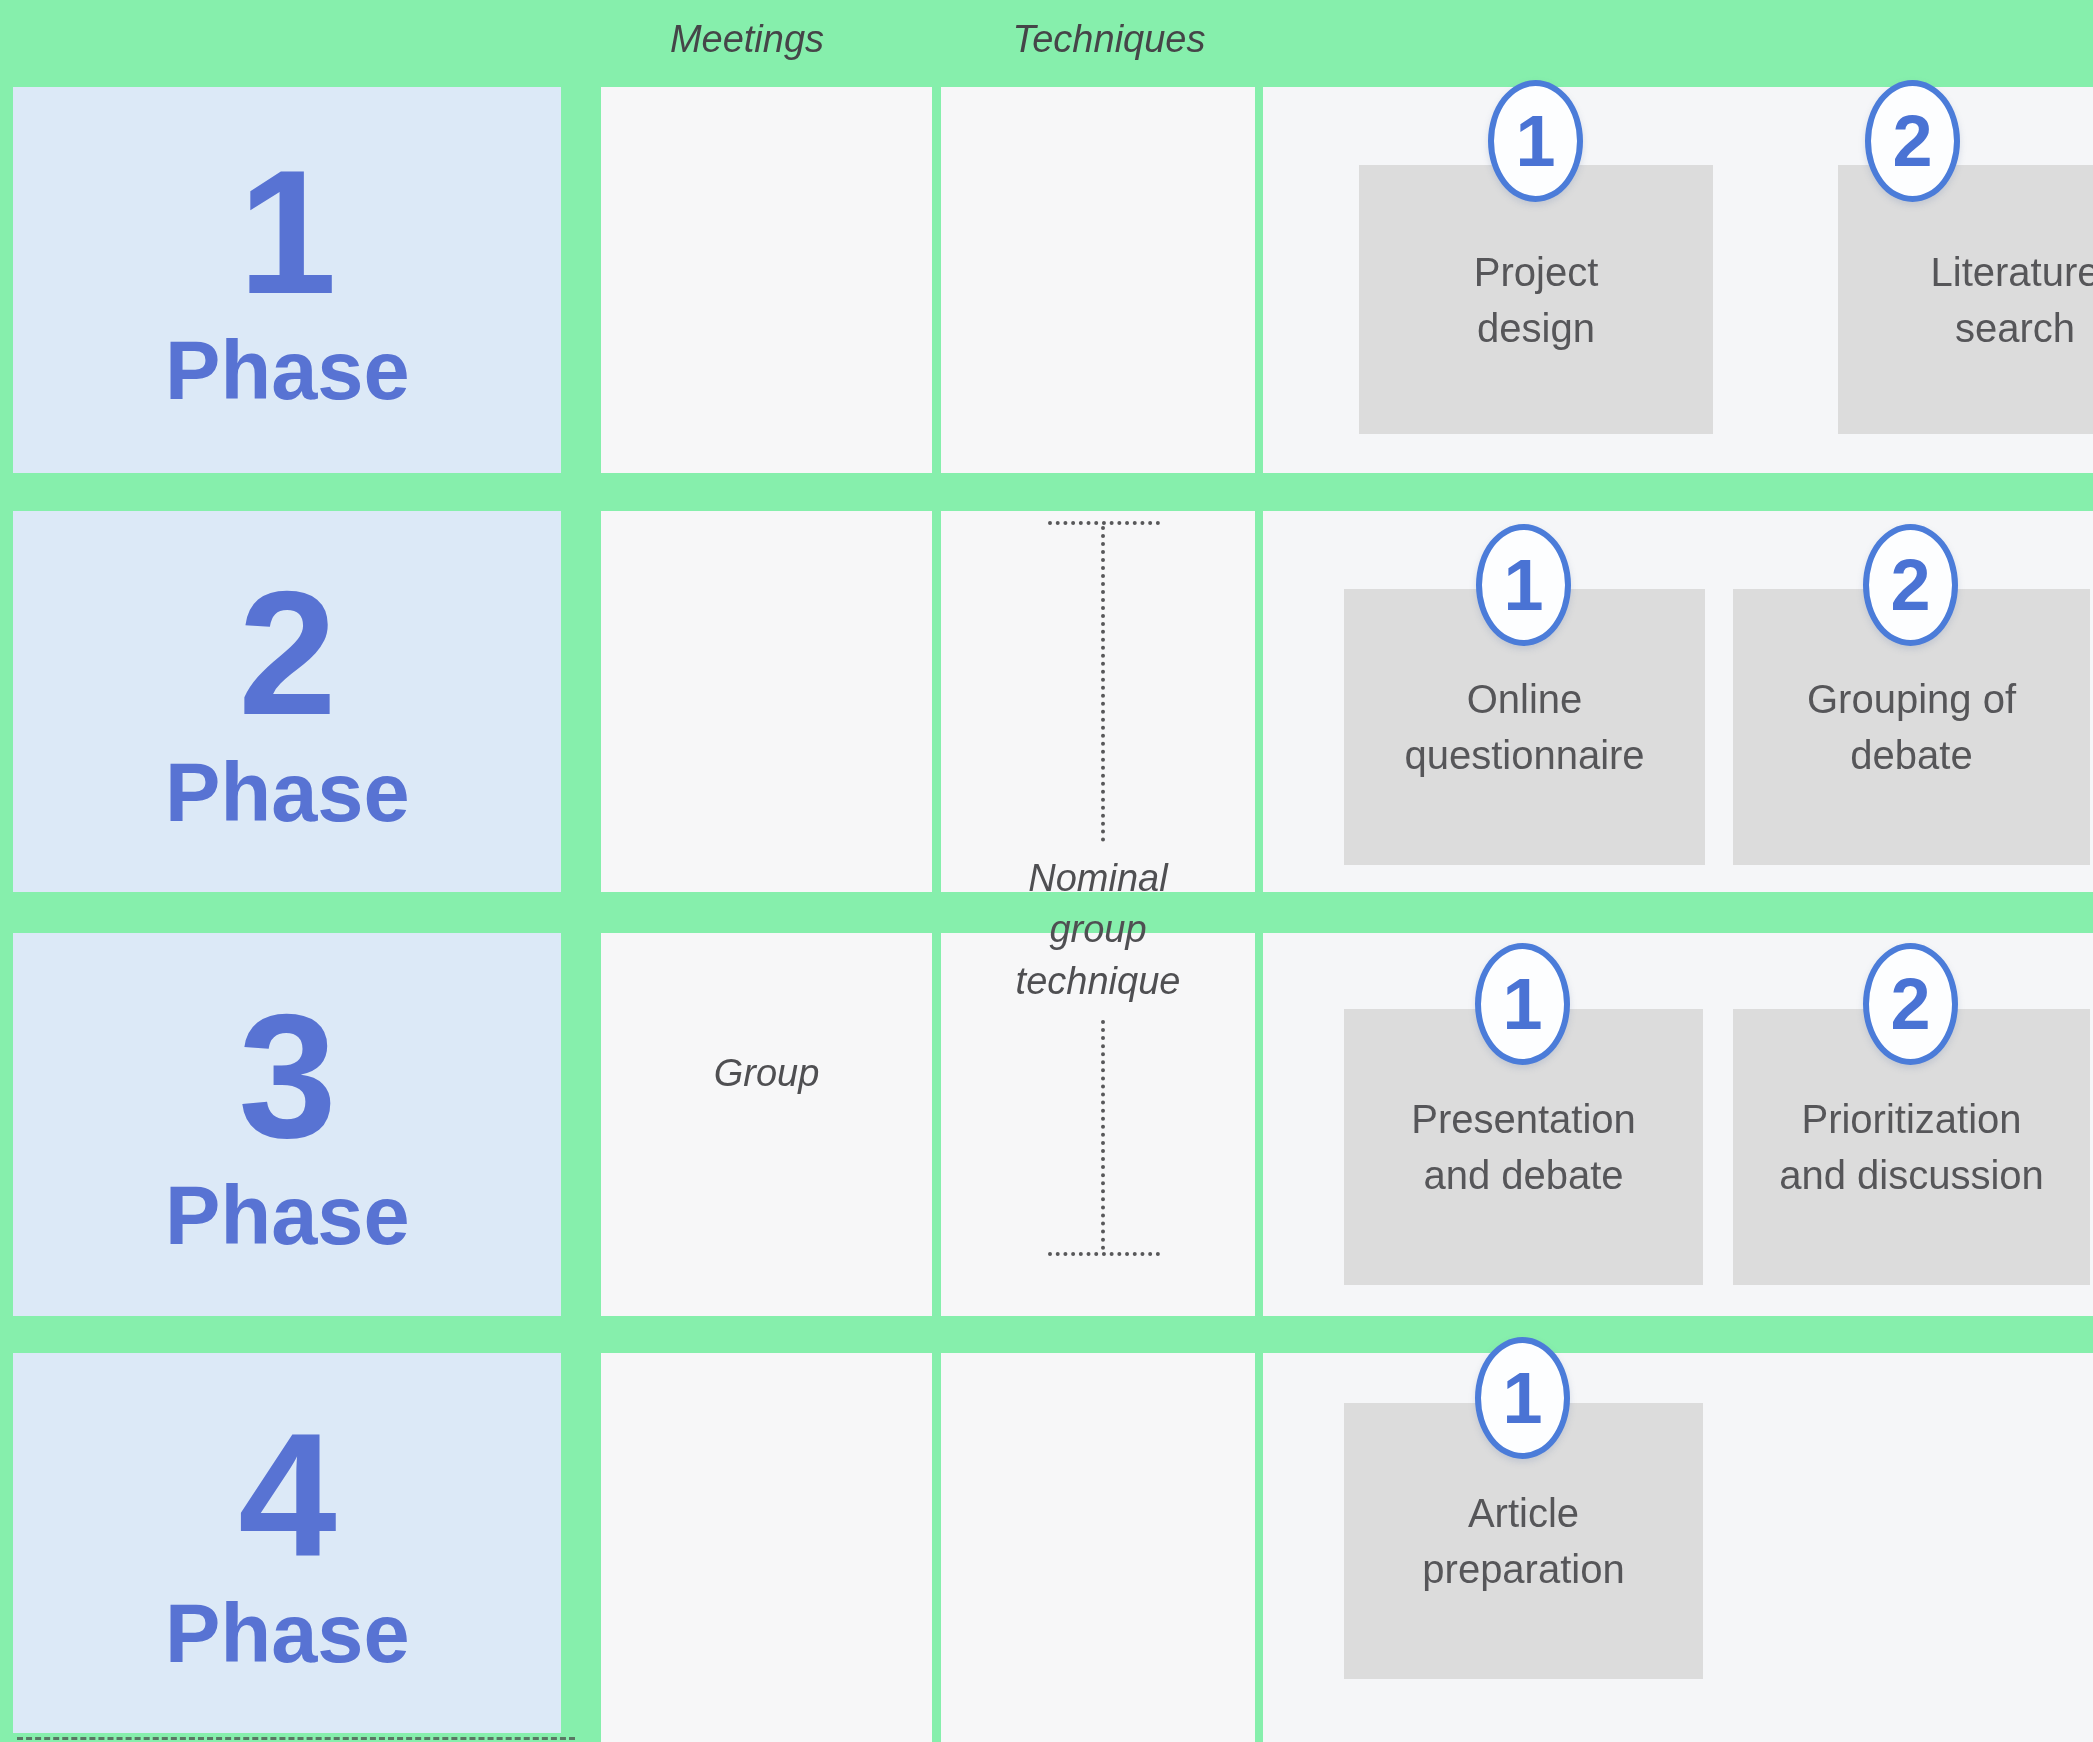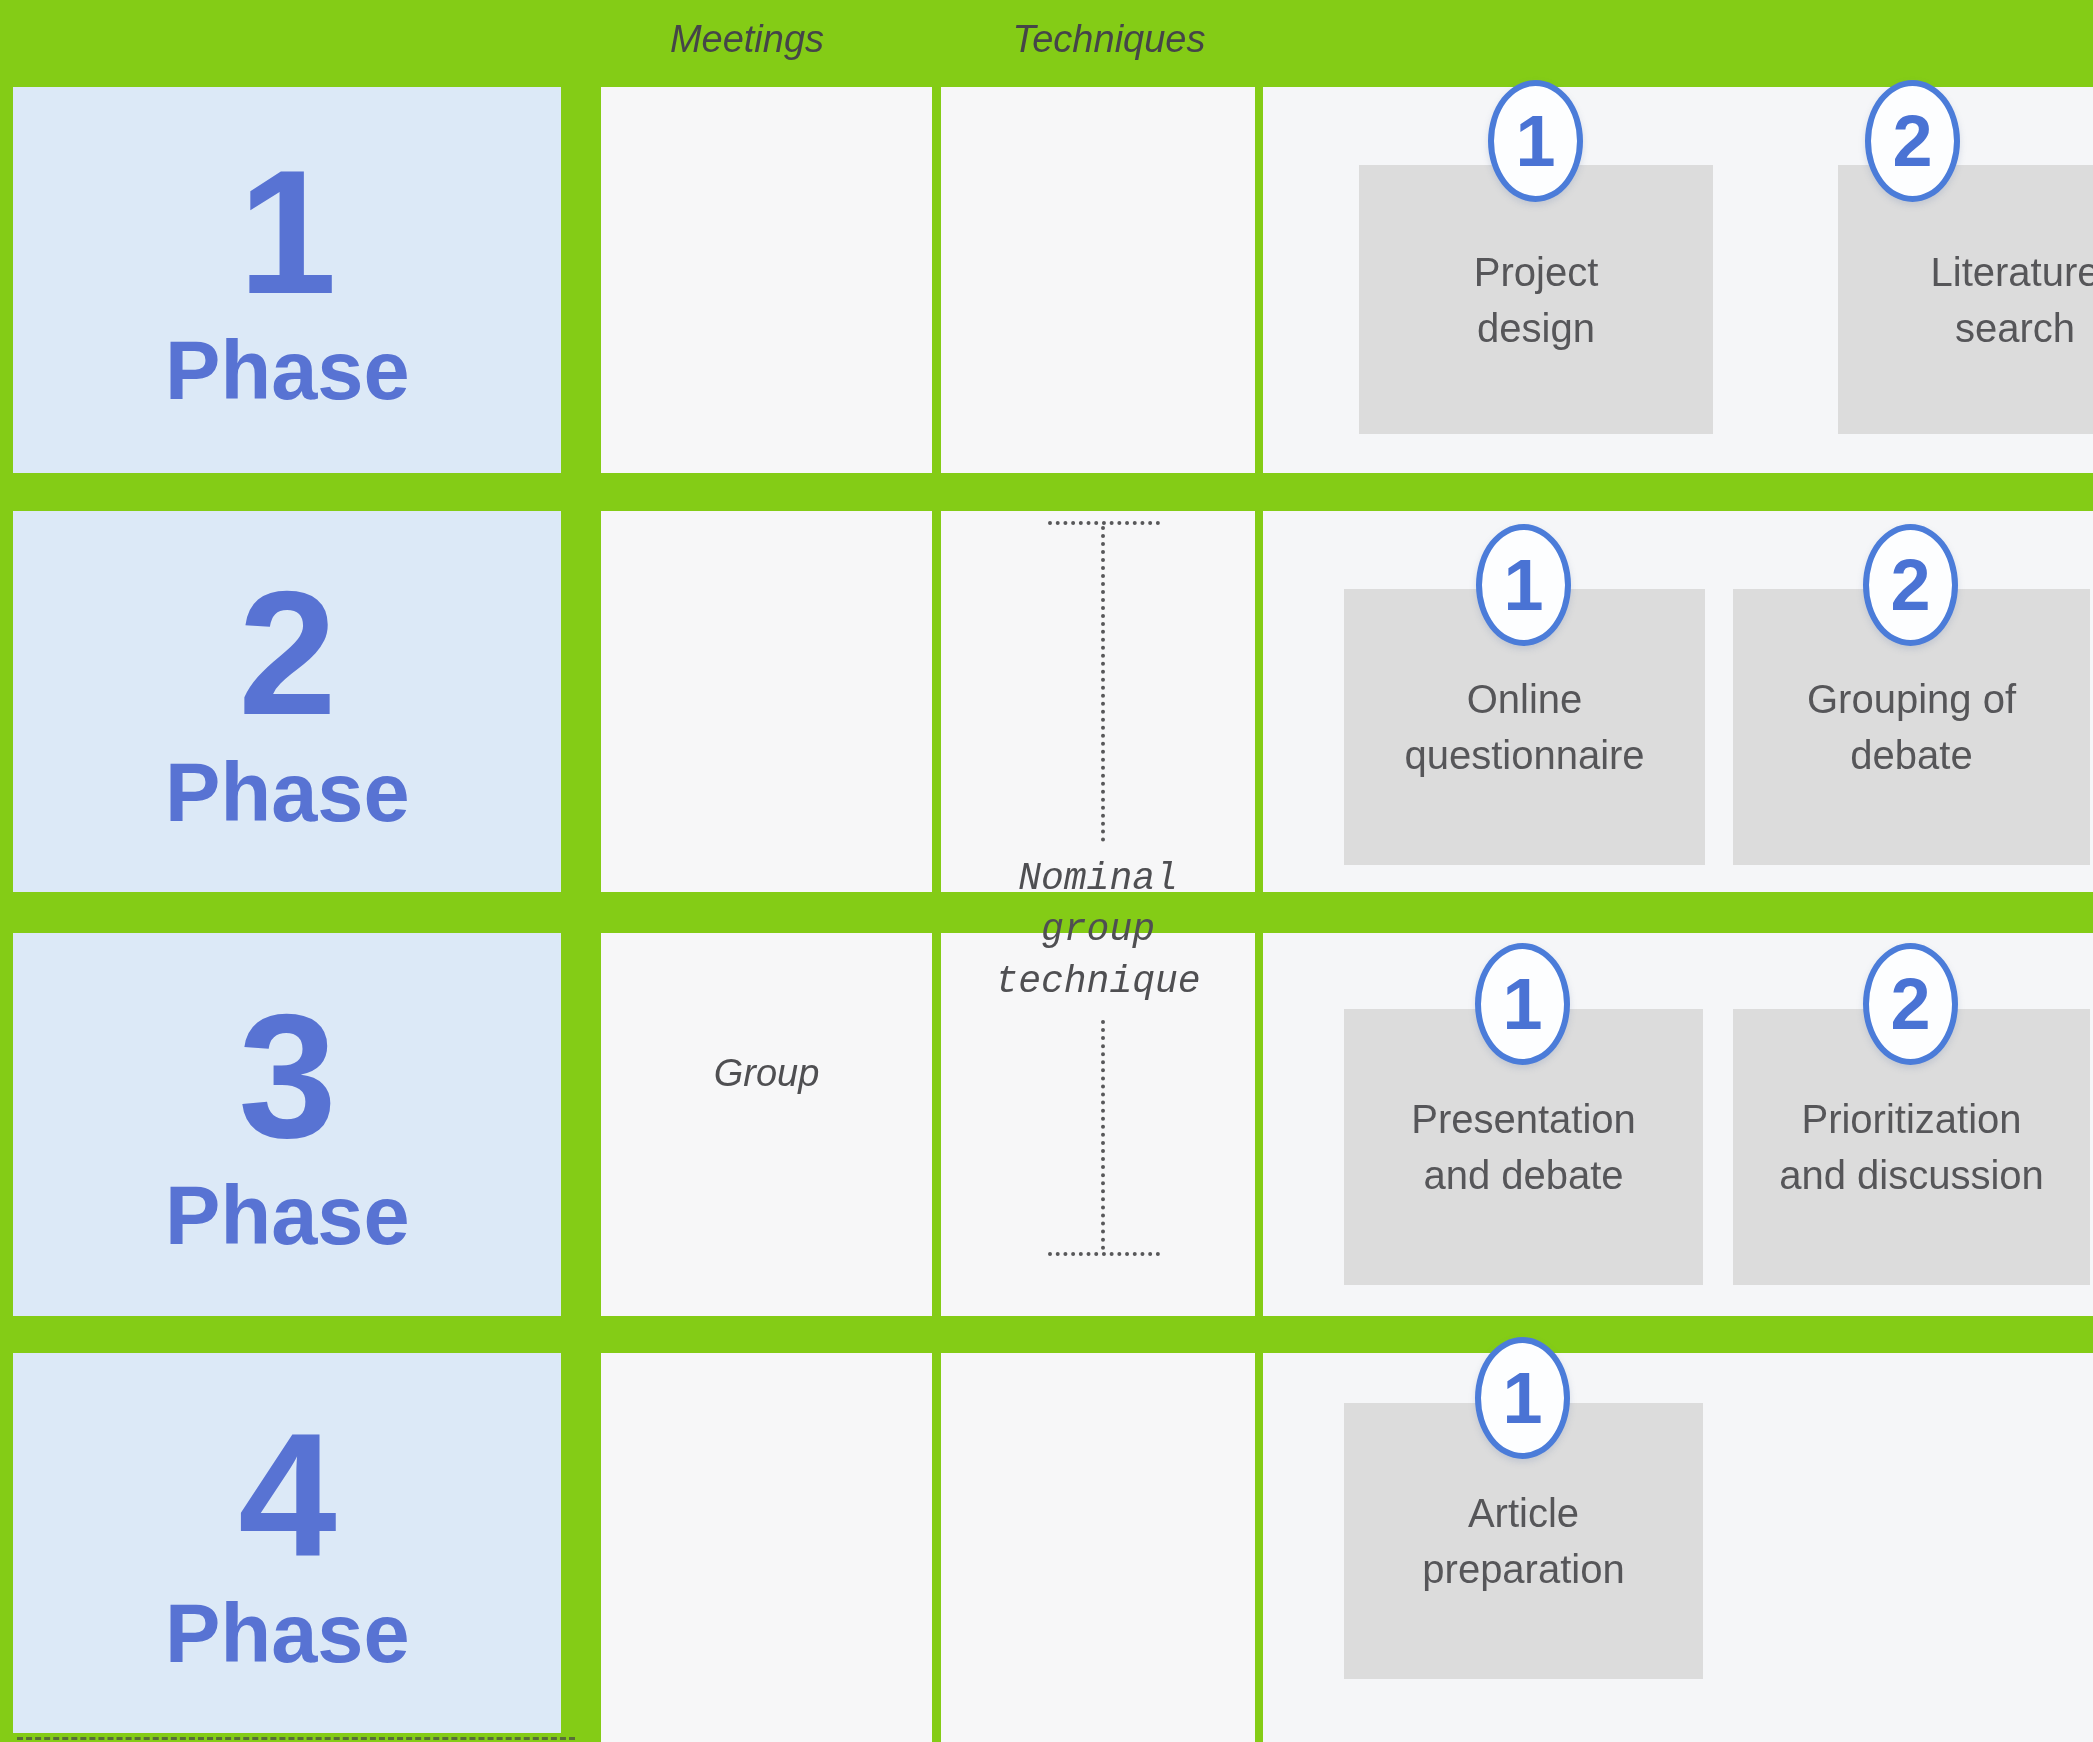--- a/index.html
+++ b/index.html
@@ -1,20 +1,20 @@
 <!DOCTYPE html>
 <html style="font-size:13.4px"><head>
 <meta charset="utf-8">
 <style>
   html, body { margin: 0; padding: 0; background: #ffffff; }
   .stage {
     position: relative;
     width: 2094px;
     height: 1742px;
-    background: #84cc16;
+    background: #86efac;
     font-family: "Liberation Sans", sans-serif;
     overflow: hidden;
   }
 
   
   .col-header {
     position: absolute;
     top: 6.7px;
     height: 65px;
     display: flex;
@@ -135,21 +135,21 @@
     position: absolute;
     left: 941px;
     top: 853px;
     width: 314px;
     text-align: center;
     font-style: italic;
     font-size: 38px;
     line-height: 1.35;
     color: #4f4f52;
   }
-  .bracket-label span { display: block; font-family: Liberation Mono, monospace; }
+  .bracket-label span { display: block; }
 
   
   .bottom-edge {
     position: absolute;
     left: 16.7px;
     top: 1737px;
     width: 558px;
     height: 0;
     border-top: 3.3px dashed rgba(70,70,70,0.7);
   }

